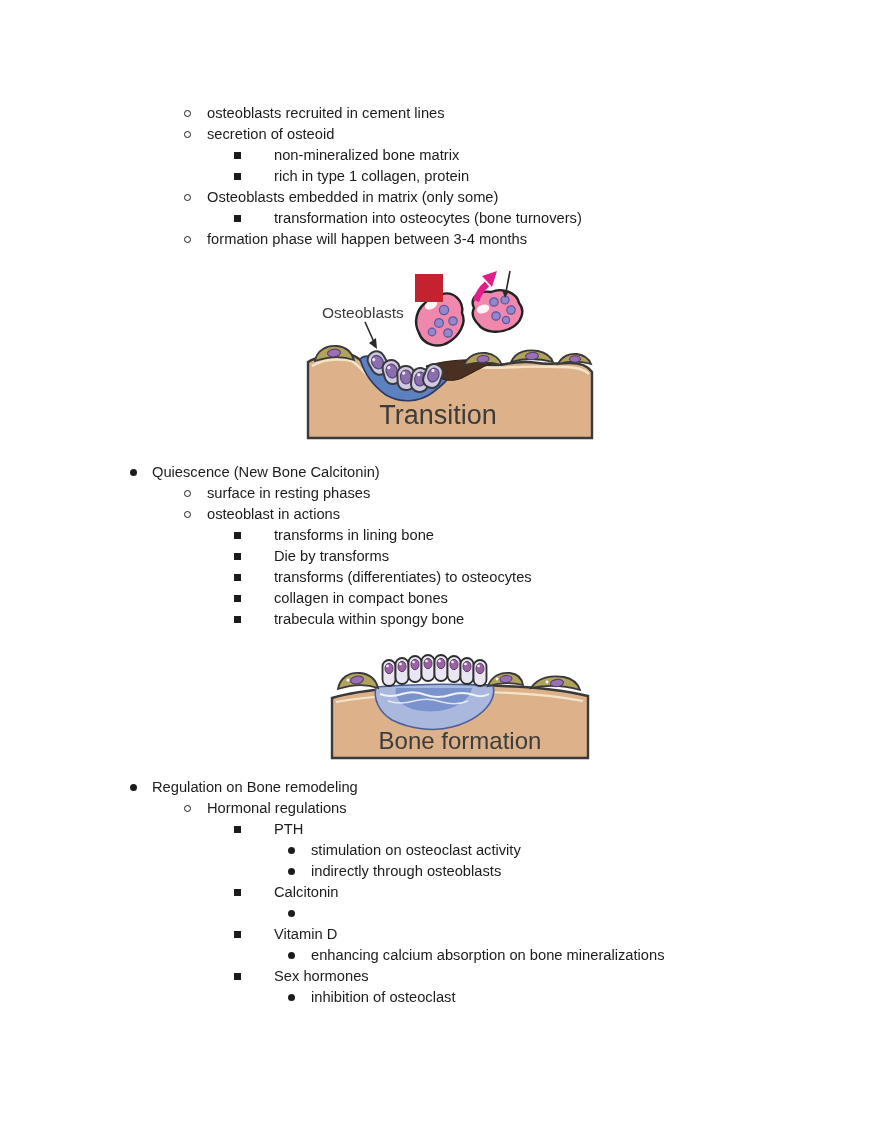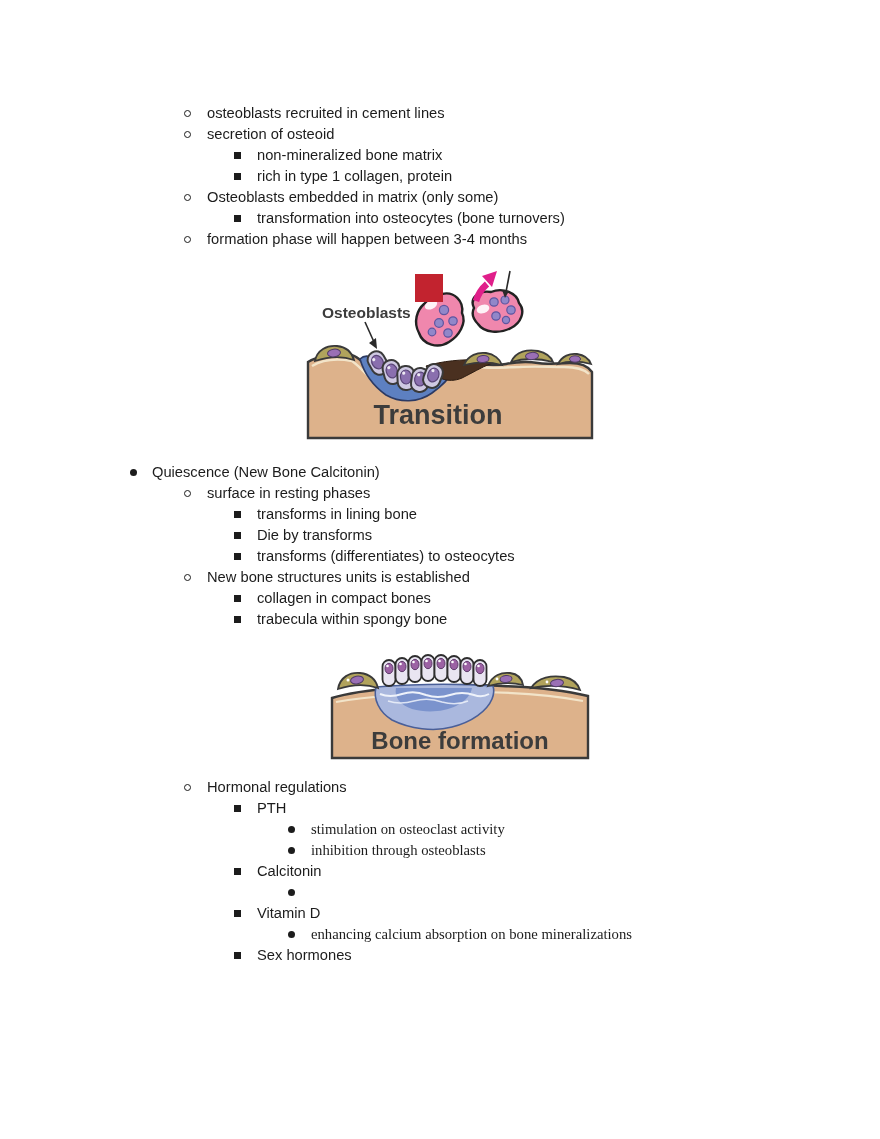--- a/index.html
+++ b/index.html
@@ -8,23 +8,23 @@
   .notes{position:absolute;left:0;width:880px;}
   .line{position:relative;height:21px;}
   .bullet{position:absolute;top:7px;}
   .lv1 .bullet{left:130px;width:7px;height:7px;border-radius:50%;background:var(--ink);}
   .lv2 .bullet{left:184px;width:7px;height:7px;border-radius:50%;border:1.4px solid var(--ink);box-sizing:border-box;background:transparent;}
   .lv3 .bullet{left:234px;width:7px;height:7px;background:var(--ink);}
   .lv4 .bullet{left:288px;width:7px;height:7px;border-radius:50%;background:var(--ink);}
   .txt{position:absolute;top:0;line-height:21px;font-size:14.7px;color:var(--ink);white-space:nowrap;}
   .lv1 .txt{left:152px;}
   .lv2 .txt{left:207px;}
-  .lv3 .txt{left:257px;}
-  .lv4 .txt{left:311px;font-family:Liberation Serif, serif;}
-  .figure{position:absolute;font-weight:bold;}
+  .lv3 .txt{left:274px;}
+  .lv4 .txt{left:311px;}
+  .figure{position:absolute;}
   .figure svg{display:block;}
   svg text{font-family:"Liberation Sans","DejaVu Sans",sans-serif;}
 </style>
 </head>
 <body>
 
 <div class="page">
 
   <div class="notes" style="top:103px;">
       <div class="line lv2">
@@ -152,35 +152,35 @@
 
   <div class="notes" style="top:462px;">
       <div class="line lv1">
         <span class="bullet"></span>
         <span class="txt">Quiescence (New Bone Calcitonin)</span>
       </div>
       <div class="line lv2">
         <span class="bullet"></span>
         <span class="txt">surface in resting phases</span>
       </div>
+      <div class="line lv2">
+        <span class="bullet"></span>
+        <span class="txt">osteoblast in actions</span>
+      </div>
       <div class="line lv3">
         <span class="bullet"></span>
         <span class="txt">transforms in lining bone</span>
       </div>
       <div class="line lv3">
         <span class="bullet"></span>
         <span class="txt">Die by transforms</span>
       </div>
       <div class="line lv3">
         <span class="bullet"></span>
         <span class="txt">transforms (differentiates) to osteocytes</span>
-      </div>
-      <div class="line lv2">
-        <span class="bullet"></span>
-        <span class="txt">New bone structures units is established</span>
       </div>
       <div class="line lv3">
         <span class="bullet"></span>
         <span class="txt">collagen in compact bones</span>
       </div>
       <div class="line lv3">
         <span class="bullet"></span>
         <span class="txt">trabecula within spongy bone</span>
       </div>
     </div>
@@ -249,50 +249,58 @@
         <path d="M201,36 C208,25 222,23 234,25 C244,27 248,32 250,38 C233,33 216,33 201,36 Z" fill="var(--olive)"></path>
         <ellipse cx="227" cy="31" rx="6.5" ry="3.6" fill="var(--olive-nucleus)" stroke="#4f3b66" stroke-width="1" transform="rotate(-6 227 31)"></ellipse>
         <circle cx="217" cy="30" r="1.4" fill="#fff" stroke="none"></circle>
       </g>
 
       <text x="130" y="97" font-size="24" fill="var(--label-gray)" text-anchor="middle">Bone formation</text>
     </svg>
   </div>
 
   <div class="notes" style="top:777px;">
+      <div class="line lv1">
+        <span class="bullet"></span>
+        <span class="txt">Regulation on Bone remodeling</span>
+      </div>
       <div class="line lv2">
         <span class="bullet"></span>
         <span class="txt">Hormonal regulations</span>
       </div>
       <div class="line lv3">
         <span class="bullet"></span>
         <span class="txt">PTH</span>
       </div>
       <div class="line lv4">
         <span class="bullet"></span>
         <span class="txt">stimulation on osteoclast activity</span>
       </div>
       <div class="line lv4">
         <span class="bullet"></span>
-        <span class="txt">inhibition through osteoblasts</span>
+        <span class="txt">indirectly through osteoblasts</span>
       </div>
       <div class="line lv3">
         <span class="bullet"></span>
         <span class="txt">Calcitonin</span>
       </div>
       <div class="line lv4">
         <span class="bullet"></span>
       </div>
       <div class="line lv3">
         <span class="bullet"></span>
         <span class="txt">Vitamin D</span>
       </div>
       <div class="line lv4">
         <span class="bullet"></span>
         <span class="txt">enhancing calcium absorption on bone mineralizations</span>
       </div>
       <div class="line lv3">
         <span class="bullet"></span>
         <span class="txt">Sex hormones</span>
       </div>
+      <div class="line lv4">
+        <span class="bullet"></span>
+        <span class="txt">inhibition of osteoclast</span>
+      </div>
     </div>
 
 </div>
 
 </body></html>

